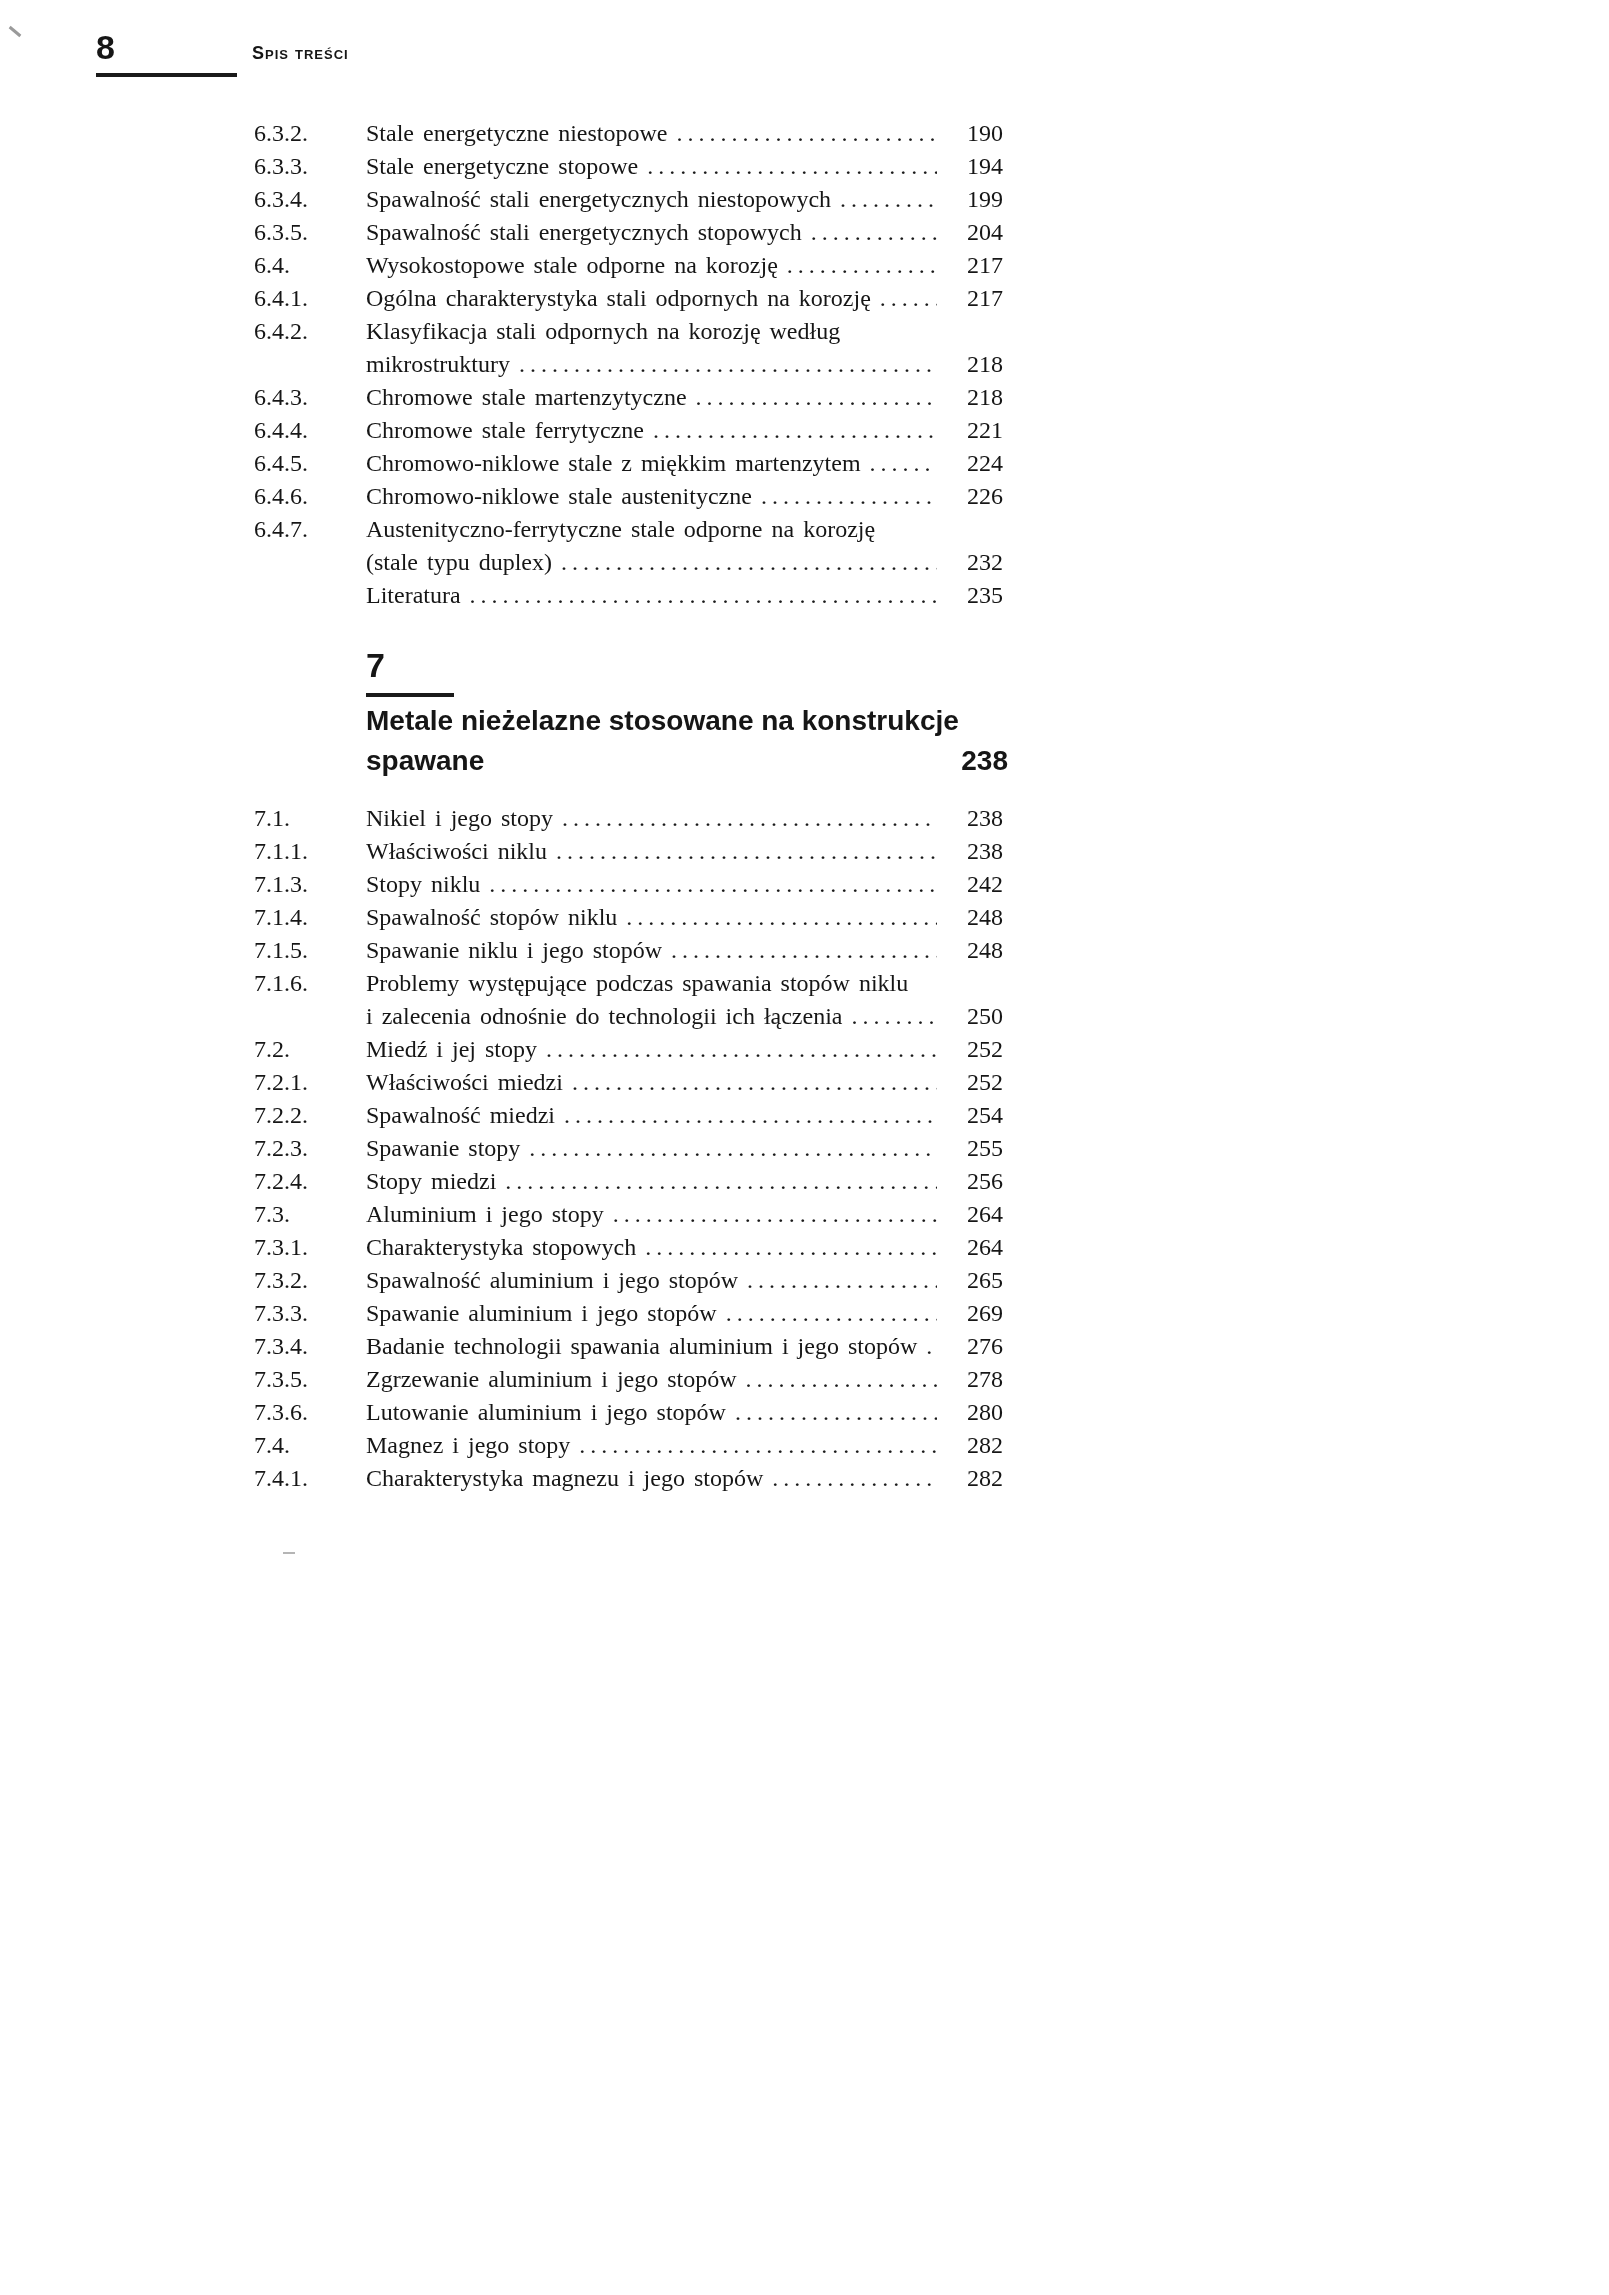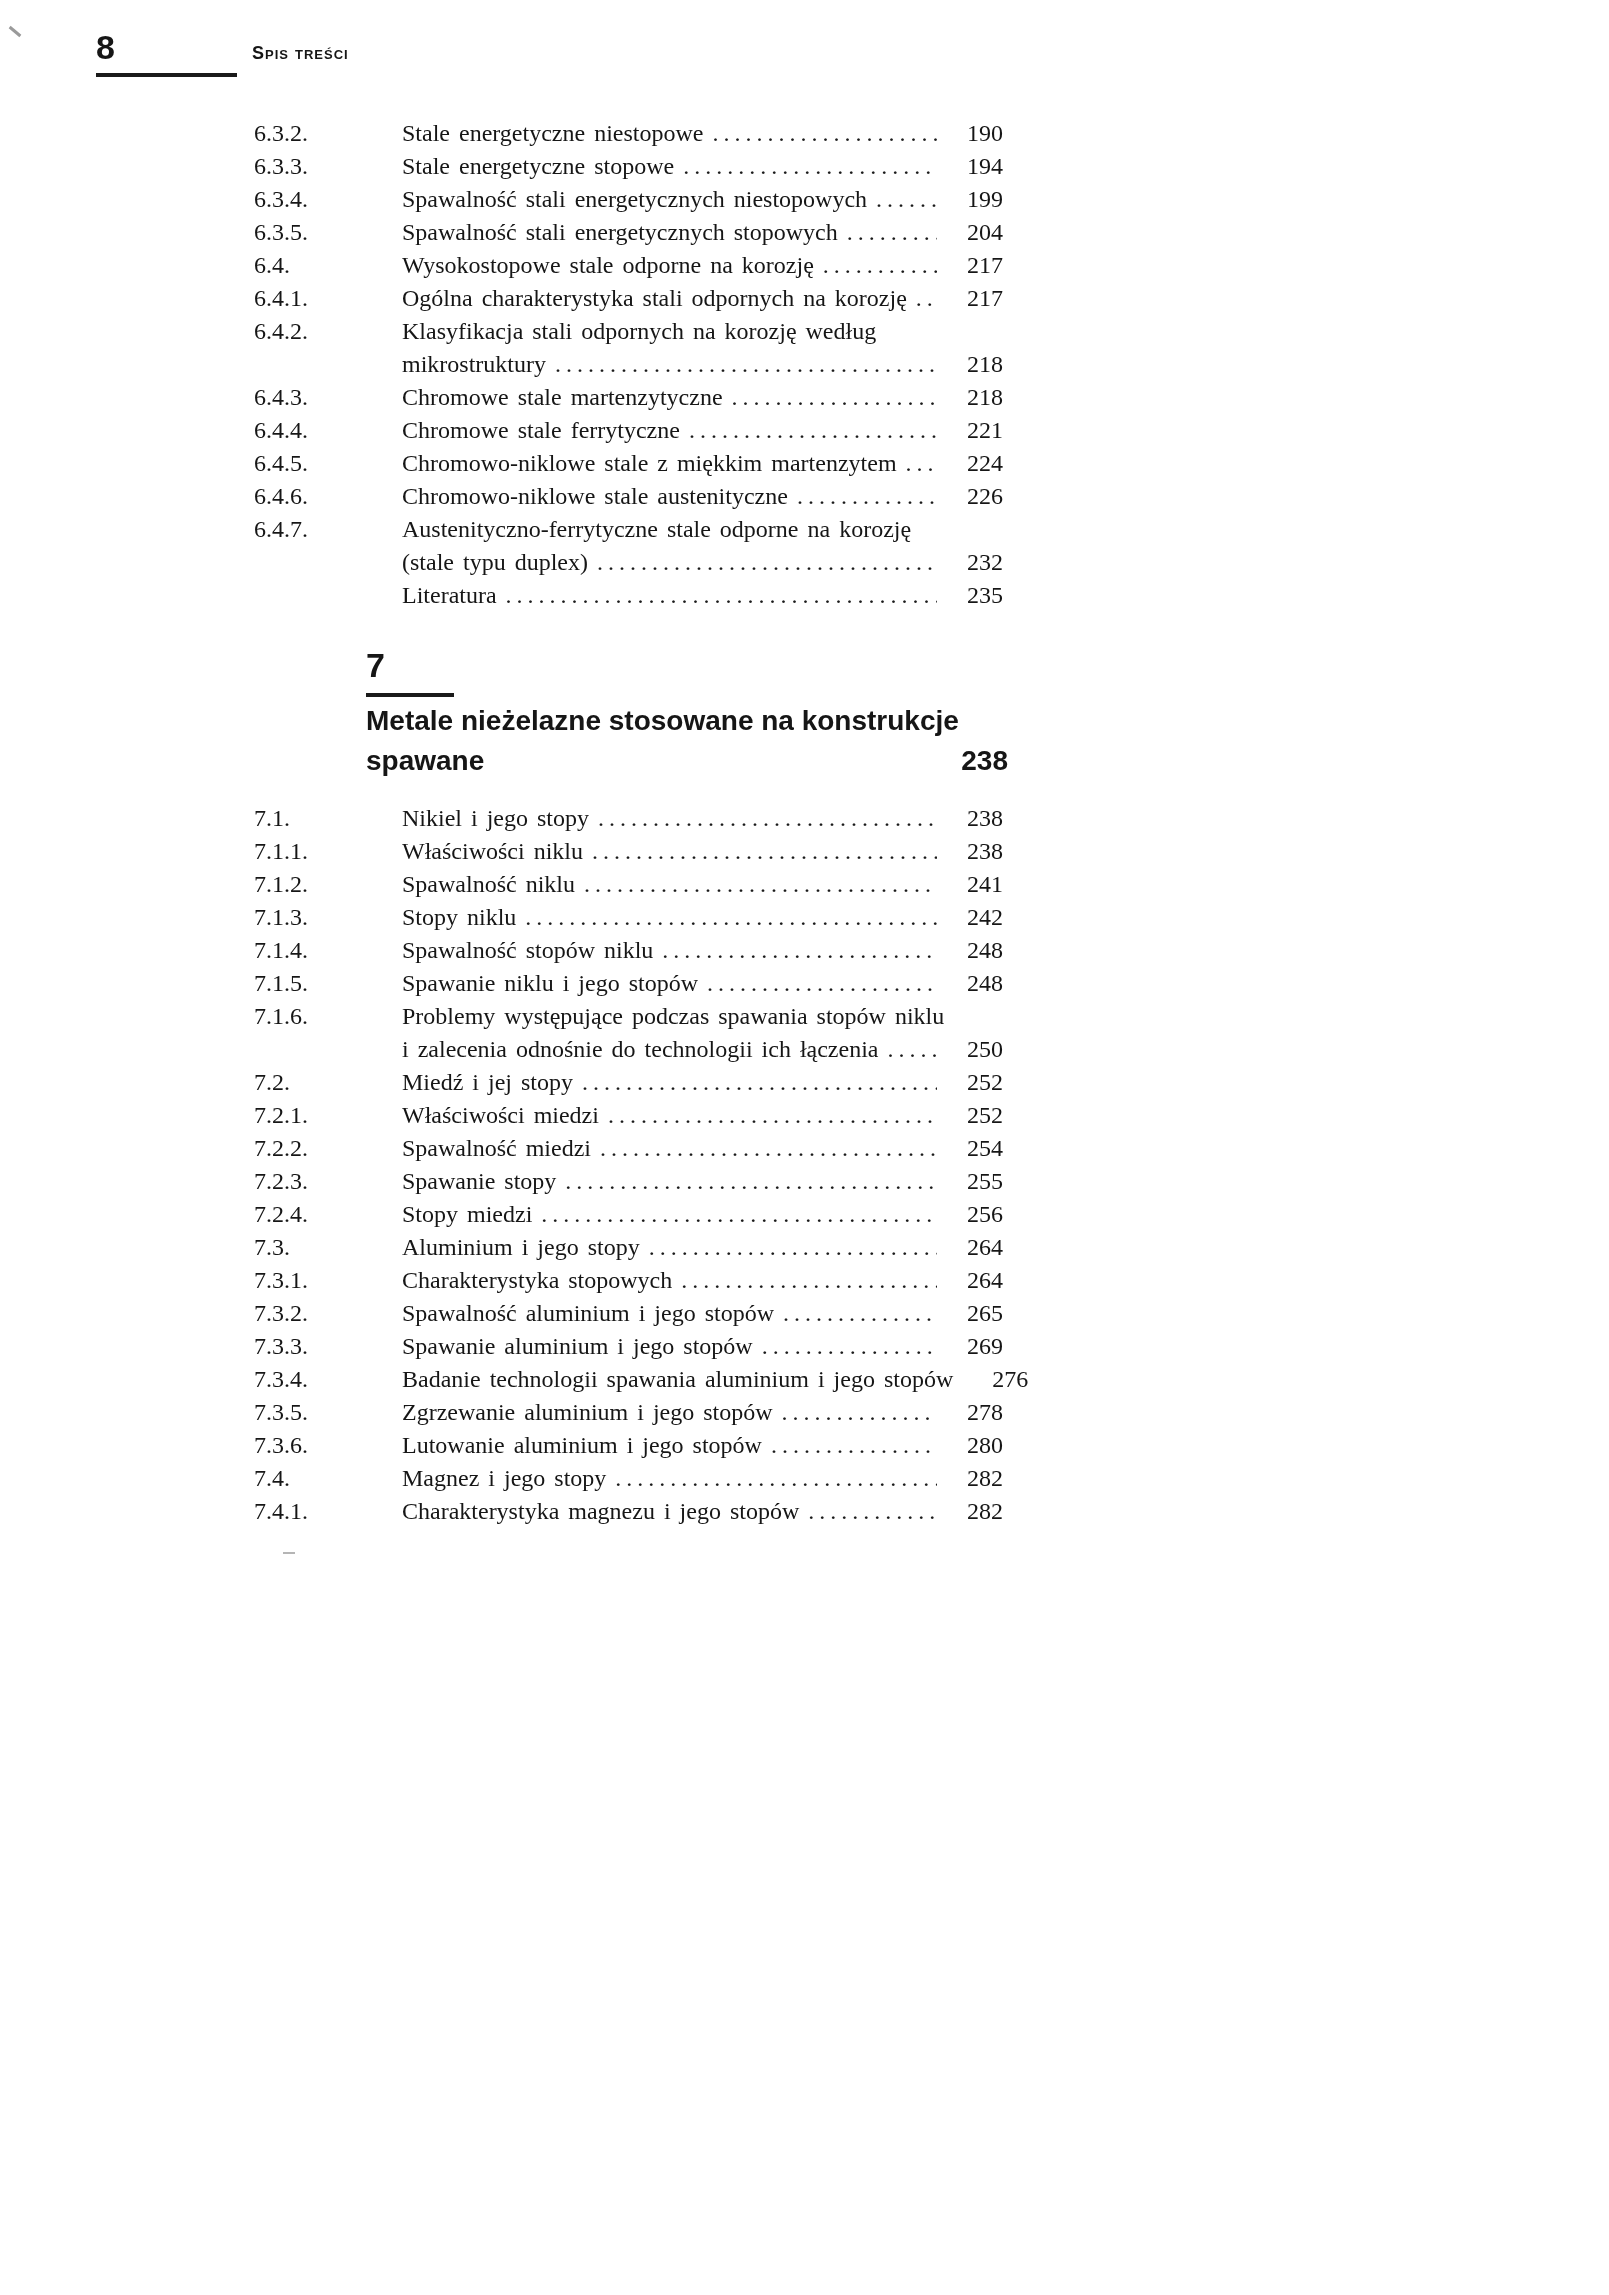--- a/index.html
+++ b/index.html
@@ -50,21 +50,21 @@
   .toc1 { top: 117px; }
   .toc2 { top: 802px; }
   .toc-row {
     display: flex;
     align-items: center;
     font-size: 24px;
     line-height: 33px;
     word-spacing: 3px;
   }
   .num   { flex: 0 0 112px; }
-  .title { flex: 0 0 auto; margin-left: 36px; }
+  .title { flex: 0 0 auto; }
   .dots  {
     flex: 1 1 auto;
     overflow: hidden;
     white-space: nowrap;
     margin: 0 14px 0 9px;
     letter-spacing: 5px;
     color: #1a1a1a;
   }
   .dots::after {
     content: "..........................................................................................................................................................";
@@ -235,26 +235,20 @@
         <span class="dots"></span>
         <span class="pg">238</span>
       </div>
       <div class="toc-row">
         <span class="num">7.1.1.</span>
         <span class="title">Właściwości niklu</span>
         <span class="dots"></span>
         <span class="pg">238</span>
       </div>
       <div class="toc-row">
-        <span class="num">7.1.2.</span>
-        <span class="title">Spawalność niklu</span>
-        <span class="dots"></span>
-        <span class="pg">241</span>
-      </div>
-      <div class="toc-row">
         <span class="num">7.1.3.</span>
         <span class="title">Stopy niklu</span>
         <span class="dots"></span>
         <span class="pg">242</span>
       </div>
       <div class="toc-row">
         <span class="num">7.1.4.</span>
         <span class="title">Spawalność stopów niklu</span>
         <span class="dots"></span>
         <span class="pg">248</span>

